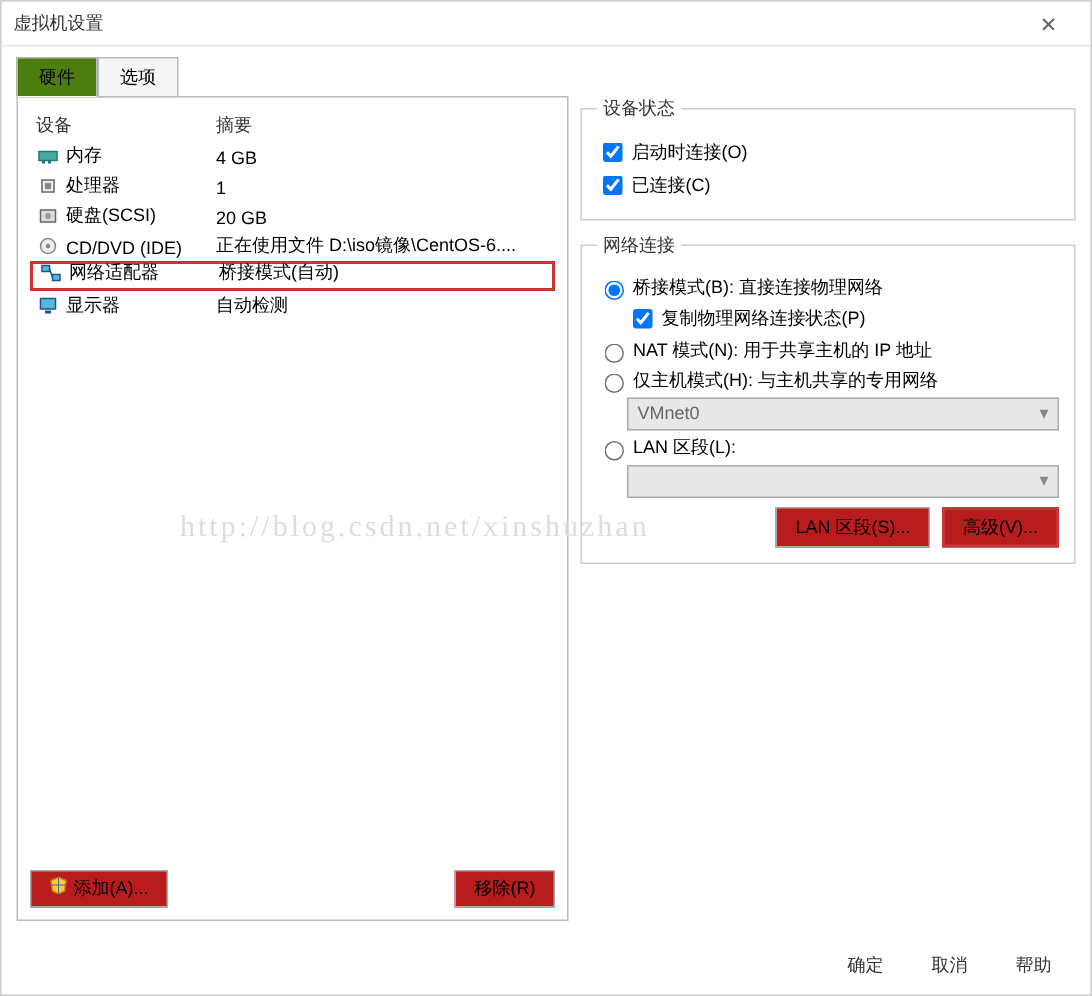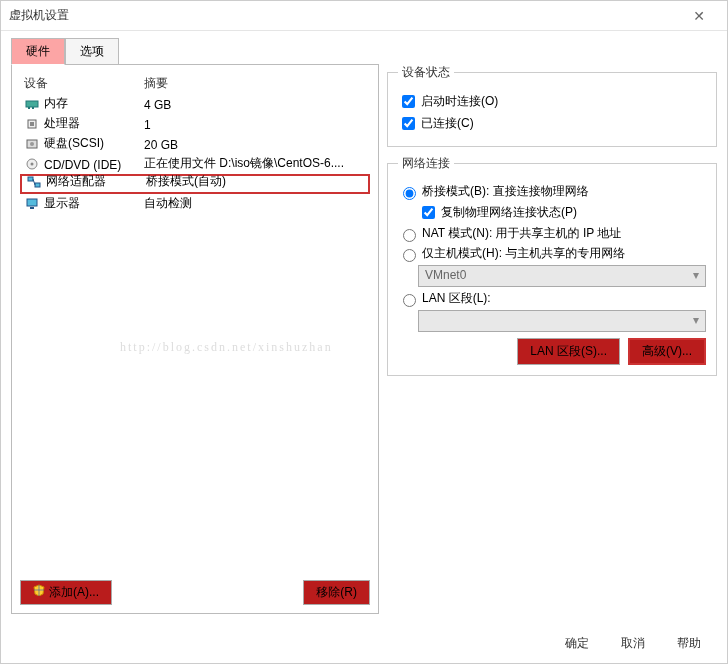--- a/index.html
+++ b/index.html
@@ -2,21 +2,21 @@
 <html><head>
 <meta charset="utf-8">
 <style>
 * { box-sizing: border-box; font-family: "Microsoft YaHei", Tahoma, sans-serif; font-size: 12px; }
 body { margin: 0; background: #fff; width: 728px; height: 664px; overflow: hidden; }
 .window { width: 728px; height: 664px; border: 1px solid #ccc; display: flex; flex-direction: column; }
 .titlebar { height: 30px; display: flex; align-items: center; padding: 0 8px; border-bottom: 1px solid #e5e5e5; }
 .titlebar .title { flex: 1; color: #333; font-size: 12px; }
 .titlebar .close { width: 40px; text-align: center; color: #666; font-size: 14px; cursor: pointer; }
 .tabs { display: flex; margin: 6px 0 0 10px; }
-.tab { padding: 4px 14px; border: 1px solid #bbb; background: #fca5a5; position: relative; top: 1px; }
+.tab { padding: 4px 14px; border: 1px solid #bbb; background: #4d7c0f; position: relative; top: 1px; }
 .tab.active { border-bottom: 1px solid #fff; z-index: 1; }
 .tab:not(.active) { background: #f5f5f5; }
 .content { flex: 1; display: flex; padding: 0 10px 10px 10px; gap: 8px; }
 .left-panel { flex: 1; border: 1px solid #bbb; padding: 8px; display: flex; flex-direction: column; }
 .hw-header { display: flex; font-weight: normal; padding: 2px 4px; color: #333; }
 .col-dev { width: 120px; }
 .col-sum { flex: 1; }
 .hw-list { flex: 1; }
 .hw-row { display: flex; align-items: flex-end; padding: 2px 4px; height: 20px; }
 .hw-row .icon { width: 16px; height: 16px; margin-right: 4px; display: inline-flex; align-items: center; justify-content: center; }
@@ -31,21 +31,21 @@
 fieldset { border: 1px solid #ccc; margin: 0 0 8px 0; padding: 8px 10px 10px 10px; }
 legend { padding: 0 4px; color: #333; }
 .chk, .rad { display: flex; align-items: center; margin: 3px 0; }
 .chk input, .rad input { margin-right: 6px; }
 .rad-sub { margin-left: 20px; }
 .combo { width: 100%; height: 22px; border: 1px solid #aaa; background: #e8e8e8; padding: 2px 6px; position: relative; color: #666; margin-top: 0; }
 .combo::after { content: "▾"; position: absolute; right: 6px; color: #888; }
 .lan-row { display: flex; justify-content: flex-end; gap: 8px; margin-top: 6px; }
 .dialog-buttons { display: flex; justify-content: flex-end; gap: 20px; padding: 10px 20px; }
 .dlg-btn { border: none; background: none; cursor: pointer; color: #333; }
-.watermark { position: absolute; top: 340px; left: 120px; color: #ddd; font-size: 12px; font-family: serif; letter-spacing: 2px; pointer-events: none; }
+.watermark { position: absolute; top: 340px; left: 120px; color: #ddd; font-size: 20px; font-family: serif; letter-spacing: 2px; pointer-events: none; }
 svg { display: block; }
 </style>
 </head>
 <body>
 
 <div class="window">
   <div class="titlebar">
     <span class="title">虚拟机设置</span>
     <span class="close">✕</span>
   </div>

